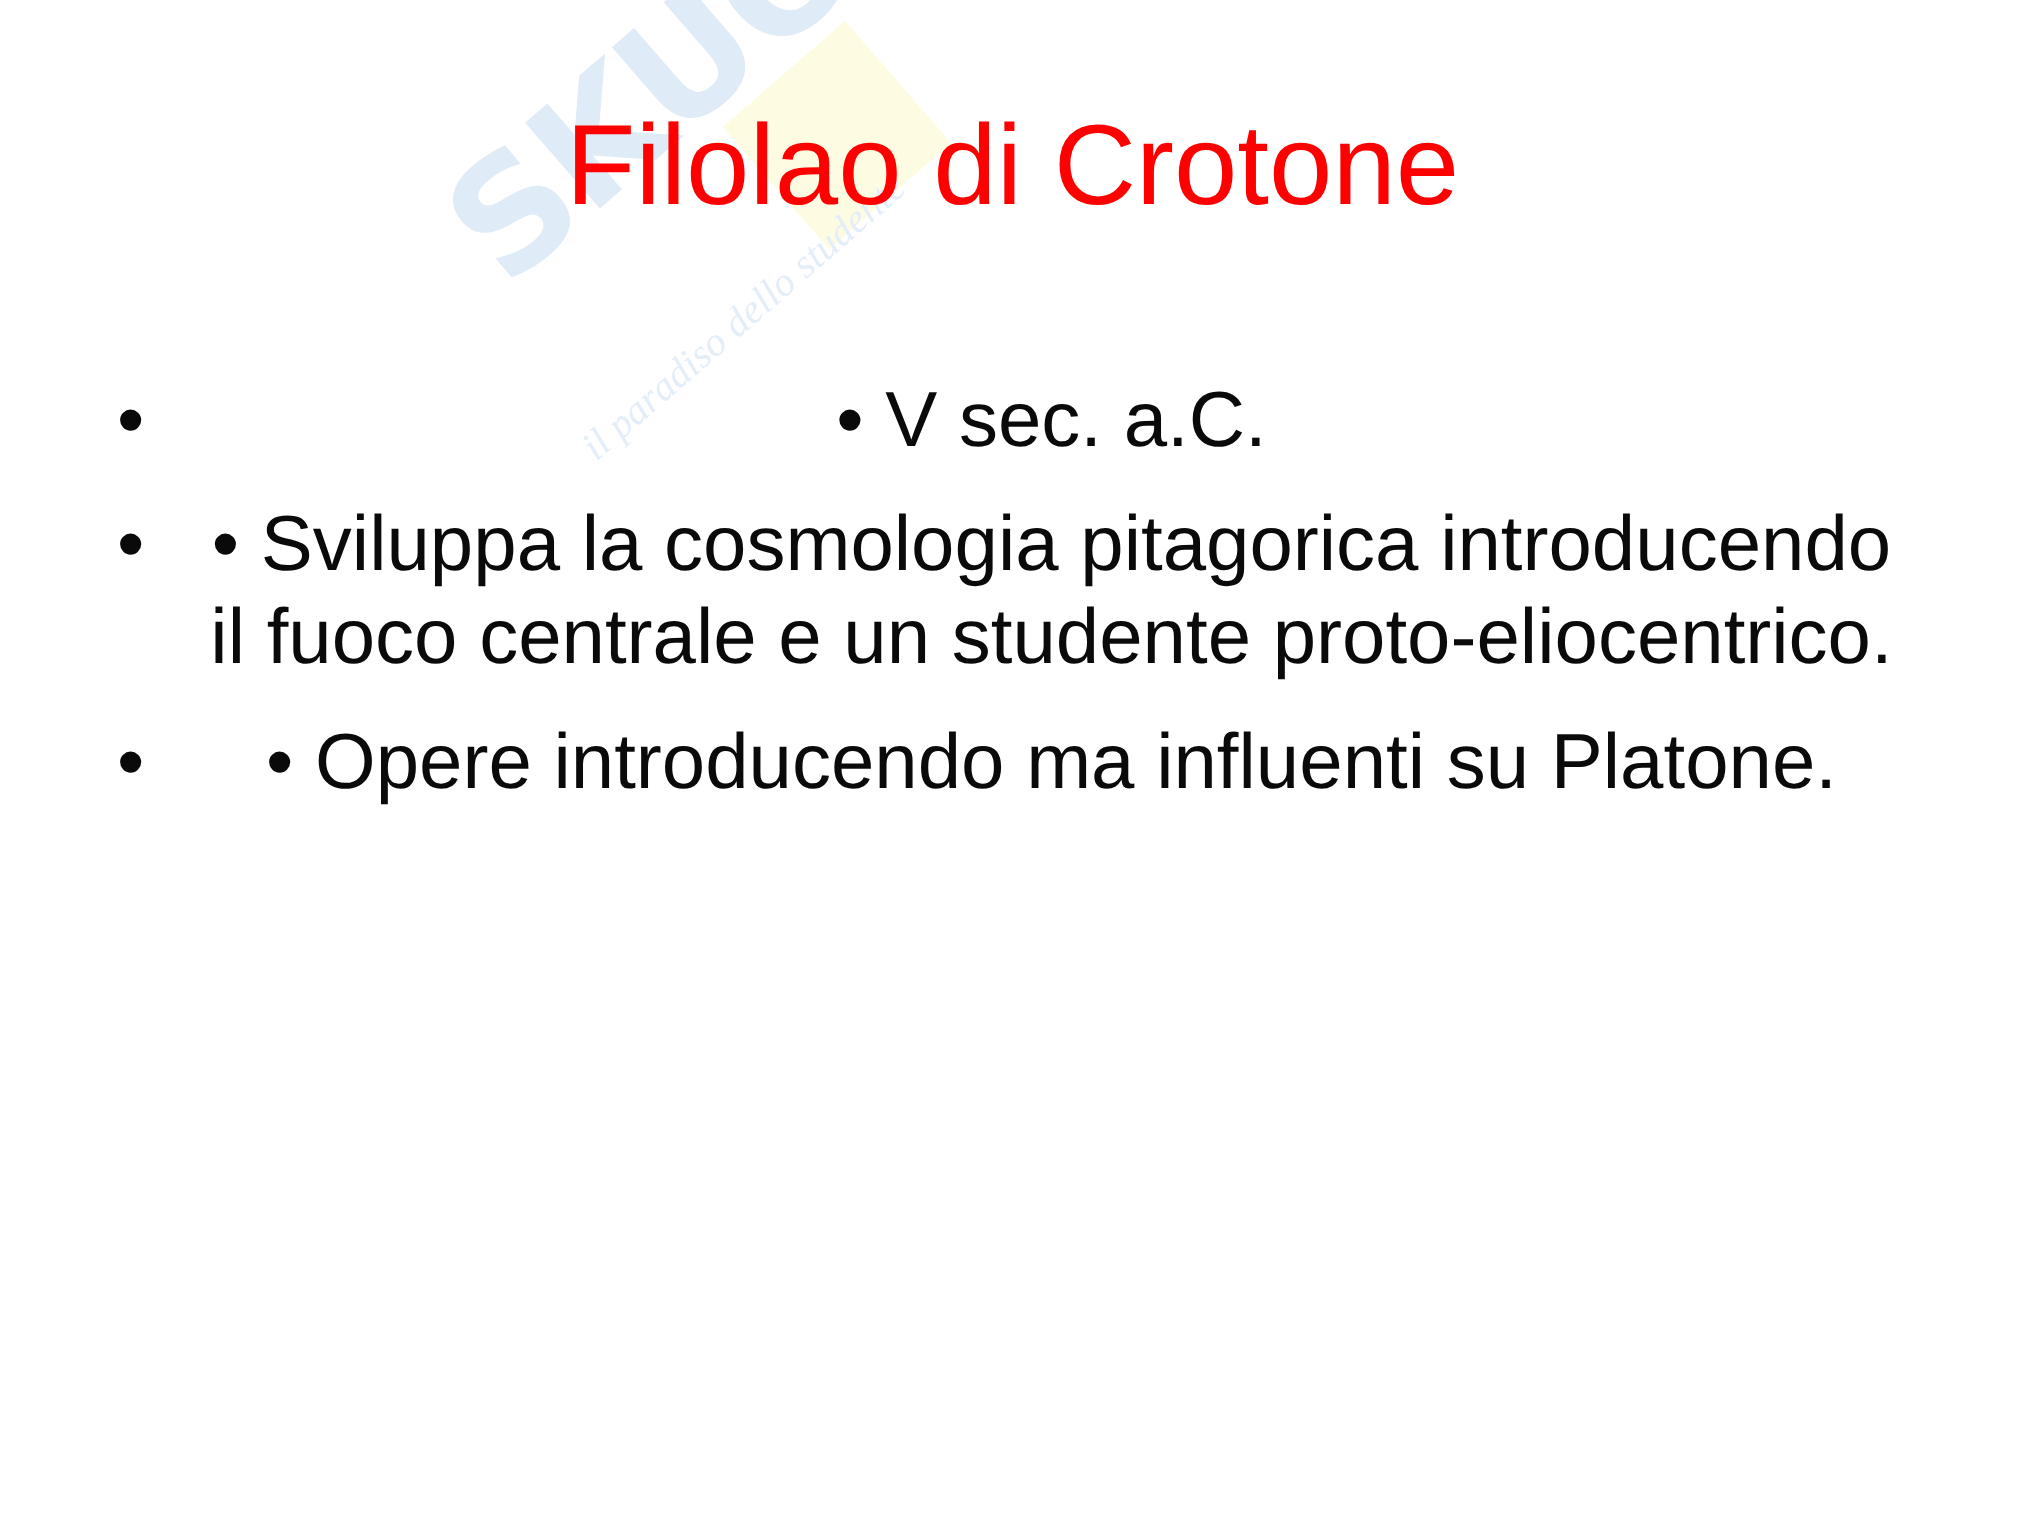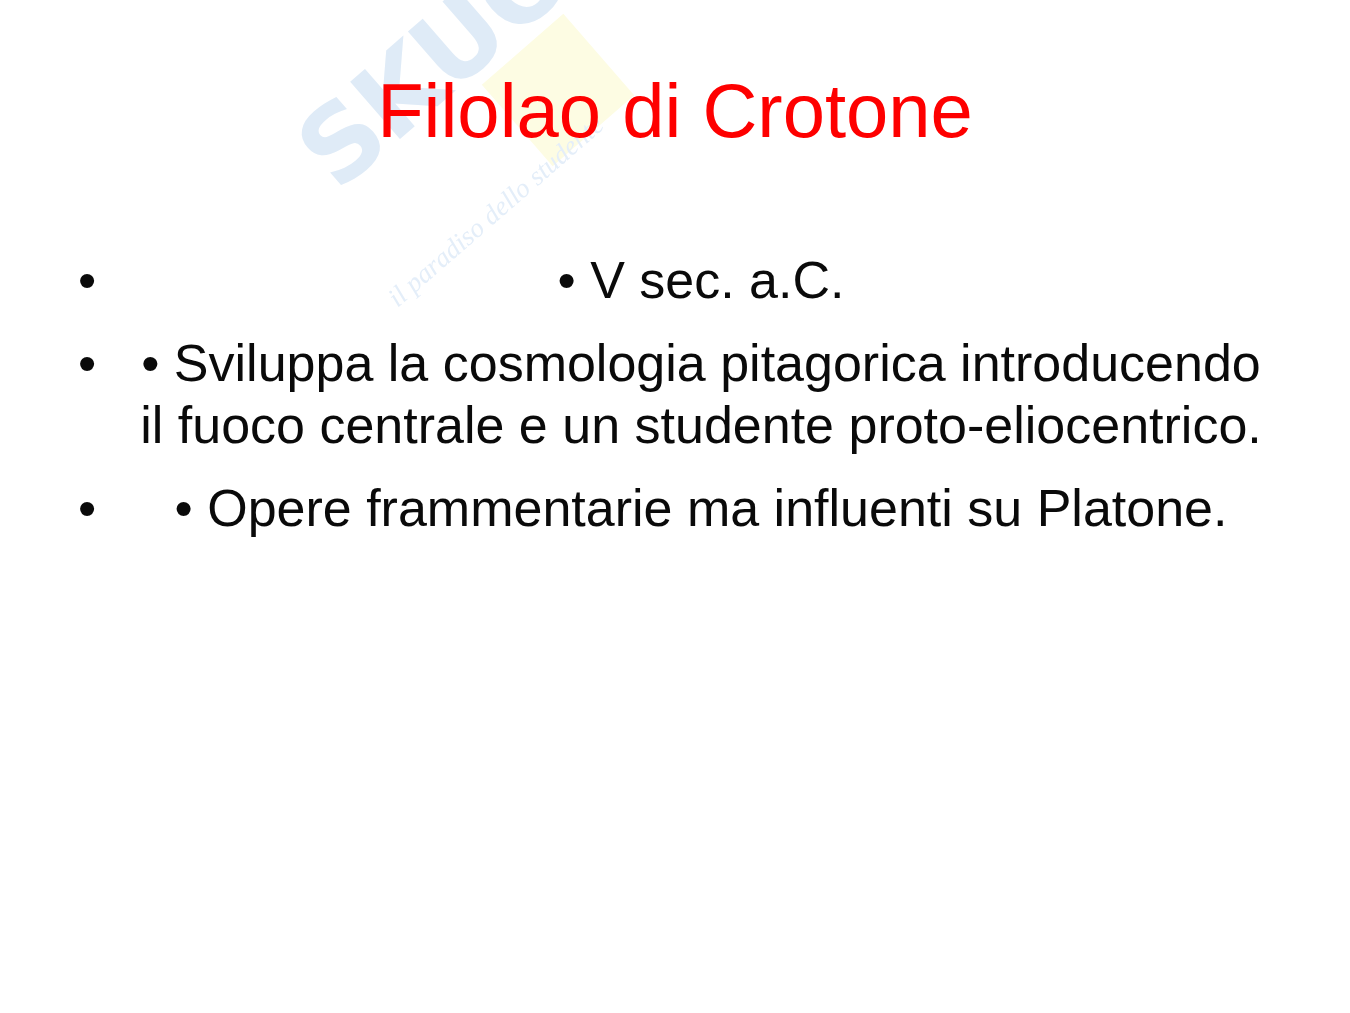--- a/index.html
+++ b/index.html
@@ -143,19 +143,19 @@
         <span class="bullet-text">• V sec. a.C.</span>
       </li>
 
       <li class="bullet-item">
         <span class="bullet-marker">•</span>
         <span class="bullet-text">• Sviluppa la cosmologia pitagorica introducendo il fuoco centrale e un studente proto-eliocentrico.</span>
       </li>
 
       <li class="bullet-item">
         <span class="bullet-marker">•</span>
-        <span class="bullet-text">• Opere frammentarie ma influenti su Platone.</span>
+        <span class="bullet-text">• Opere introducendo ma influenti su Platone.</span>
       </li>
 
     </ul>
 
   </div>
 </div>
 
 </body></html>

